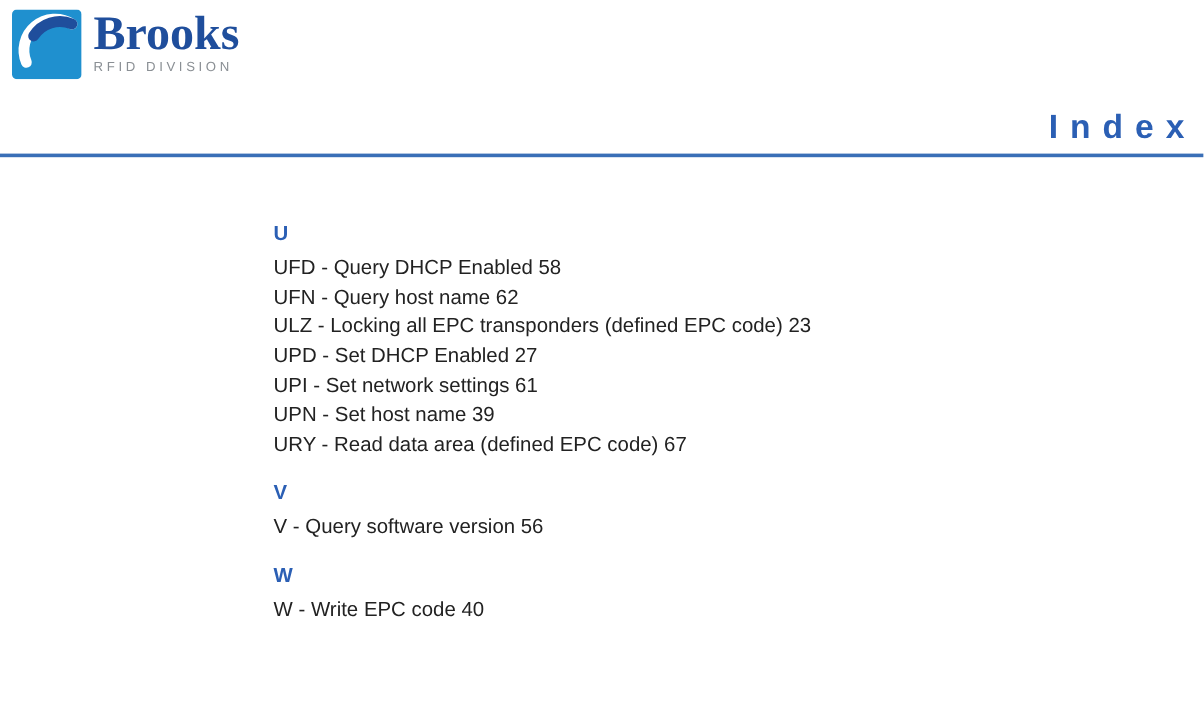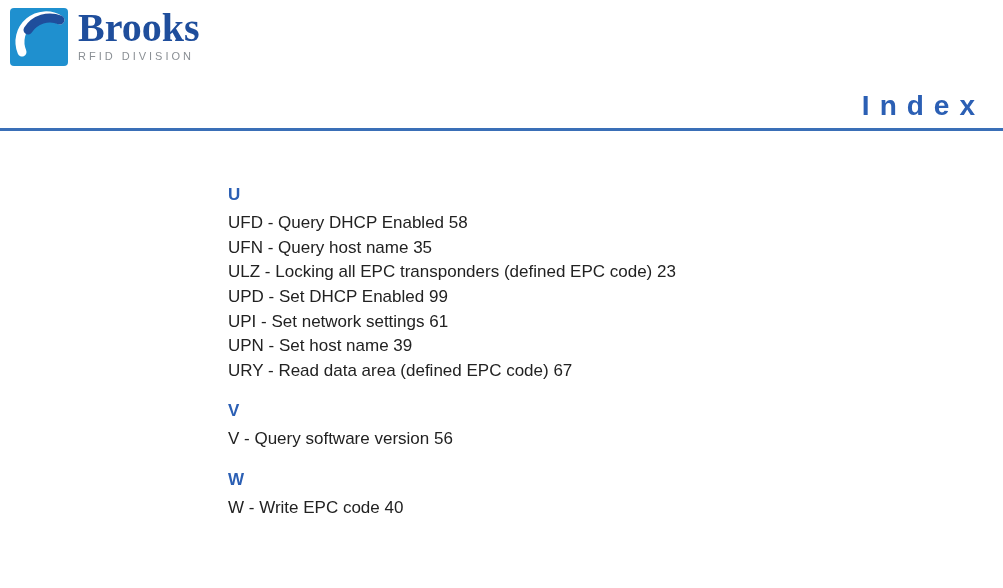--- a/index.html
+++ b/index.html
@@ -37,21 +37,21 @@
       line-height: 1;
     }
     .logo-sub {
       font-size: 11px;
       letter-spacing: 3px;
       color: #8a8f94;
       margin-top: 2px;
     }
     .page-title {
       position: absolute;
-      right: 18px;
+      right: 6px;
       top: 90px;
       font-family: Verdana, Geneva, sans-serif;
       font-size: 28px;
       font-weight: bold;
       letter-spacing: 10px;
       color: #2b5fb4;
     }
     .divider {
       position: absolute;
       top: 128px;
@@ -101,23 +101,23 @@
   </div>
 </div>
 
 <div class="page-title">Index</div>
 
 <div class="divider"></div>
 
 <div class="content">
   <div class="section-letter">U</div>
   <div class="entry">UFD - Query DHCP Enabled 58</div>
-  <div class="entry">UFN - Query host name 35</div>
+  <div class="entry">UFN - Query host name 62</div>
   <div class="entry">ULZ - Locking all EPC transponders (defined EPC code) 23</div>
-  <div class="entry">UPD - Set DHCP Enabled 99</div>
+  <div class="entry">UPD - Set DHCP Enabled 27</div>
   <div class="entry">UPI - Set network settings 61</div>
   <div class="entry">UPN - Set host name 39</div>
   <div class="entry">URY - Read data area (defined EPC code) 67</div>
 
   <div class="section-letter">V</div>
   <div class="entry">V - Query software version 56</div>
 
   <div class="section-letter">W</div>
   <div class="entry">W - Write EPC code 40</div>
 </div>

